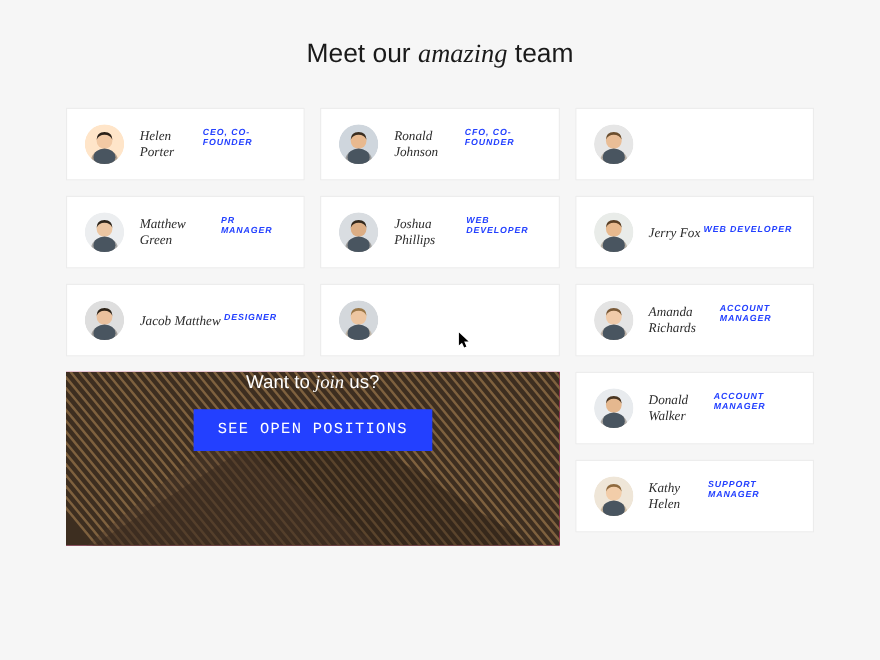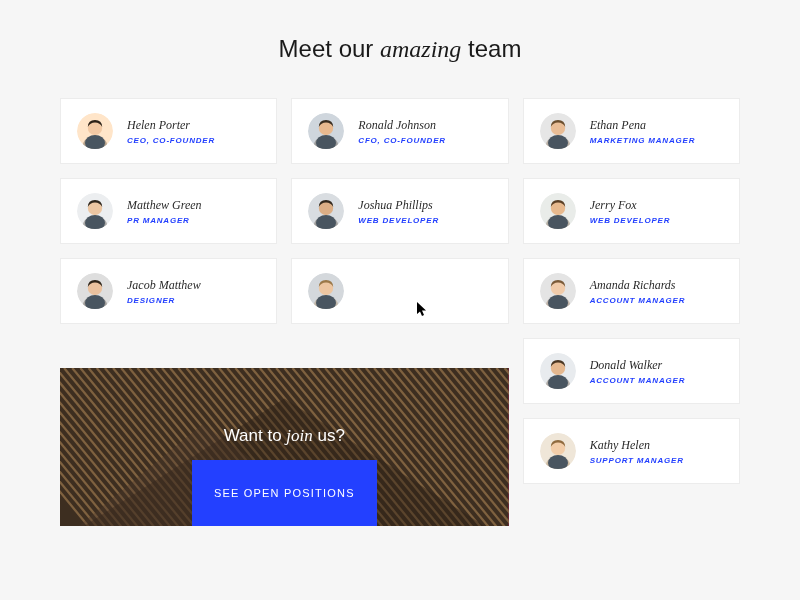--- a/index.html
+++ b/index.html
@@ -43,21 +43,21 @@
   width: 36px;
   height: 36px;
   border-radius: 50%;
   flex-shrink: 0;
   display: flex;
   align-items: center;
   justify-content: center;
   overflow: hidden;
 }
 .avatar svg { width: 100%; height: 100%; }
-.info { display: flex; flex-direction: column; gap: 3px; }
+.info { display: flex; flex-direction: row; gap: 3px; }
 .name {
   font-family: Georgia, serif;
   font-style: italic;
   font-size: 12px;
   color: #2a2a2a;
 }
 .role {
   font-family: -apple-system, 'Segoe UI', sans-serif;
   font-size: 8px;
   font-weight: 600;
@@ -66,25 +66,24 @@
   text-transform: uppercase;
   font-style: italic;
 }
 .cta {
   grid-column: span 2;
   position: relative;
   min-height: 158px;
   display: flex;
   flex-direction: column;
   align-items: center;
-  justify-content: flex-end;
+  justify-content: flex-start;
   gap: 14px;
   overflow: hidden;
   background: #be185d;
-  margin-top: 30px;
 }
 .cta-bg {
   position: absolute;
   inset: 0;
 }
 .cta-content {
   position: relative;
   z-index: 1;
   text-align: center;
 }
@@ -96,25 +95,25 @@
   margin-bottom: 14px;
 }
 .cta-title .italic {
   font-family: Georgia, serif;
   font-style: italic;
 }
 .cta-button {
   display: inline-block;
   background: #2340ff;
   color: #fff;
-  font-family: Liberation Sans, sans-serif;
-  font-size: 11px;
+  font-family: Liberation Mono, monospace;
+  font-size: 14px;
   font-weight: 500;
   letter-spacing: 1.2px;
-  padding: 27px 22px;
+  padding: 11px 22px;
   border: none;
   cursor: pointer;
 }
 .right-col {
   display: flex;
   flex-direction: column;
   gap: 14px;
 }
 .cursor {
   position: absolute;
@@ -166,24 +165,20 @@
       <div class="card">
     <div class="avatar">
           <svg viewBox="0 0 36 36">
     <circle cx="18" cy="18" r="18" fill="#e6e6e6"></circle>
     <ellipse cx="18" cy="32" rx="12" ry="9" fill="#6b4e2e" opacity="0.35"></ellipse>
     <circle cx="18" cy="15" r="7.2" fill="#e9bd96"></circle>
     <path d="M10.8 14 Q11 7 18 7 Q25 7 25.2 14 Q23 9.5 18 9.5 Q13 9.5 10.8 14 Z" fill="#6b4e2e"></path>
     <ellipse cx="18" cy="30" rx="10" ry="8" fill="#495560"></ellipse>
   </svg>
         </div>
-    <div class="info">
-      <span class="name">Ethan Pena</span>
-      <span class="role">MARKETING MANAGER</span>
-    </div>
   </div>
       <div class="card">
     <div class="avatar">
           <svg viewBox="0 0 36 36">
     <circle cx="18" cy="18" r="18" fill="#eceef0"></circle>
     <ellipse cx="18" cy="32" rx="12" ry="9" fill="#2f261c" opacity="0.35"></ellipse>
     <circle cx="18" cy="15" r="7.2" fill="#ecc6a2"></circle>
     <path d="M10.8 14 Q11 7 18 7 Q25 7 25.2 14 Q23 9.5 18 9.5 Q13 9.5 10.8 14 Z" fill="#2f261c"></path>
     <ellipse cx="18" cy="30" rx="10" ry="8" fill="#495560"></ellipse>
   </svg>

